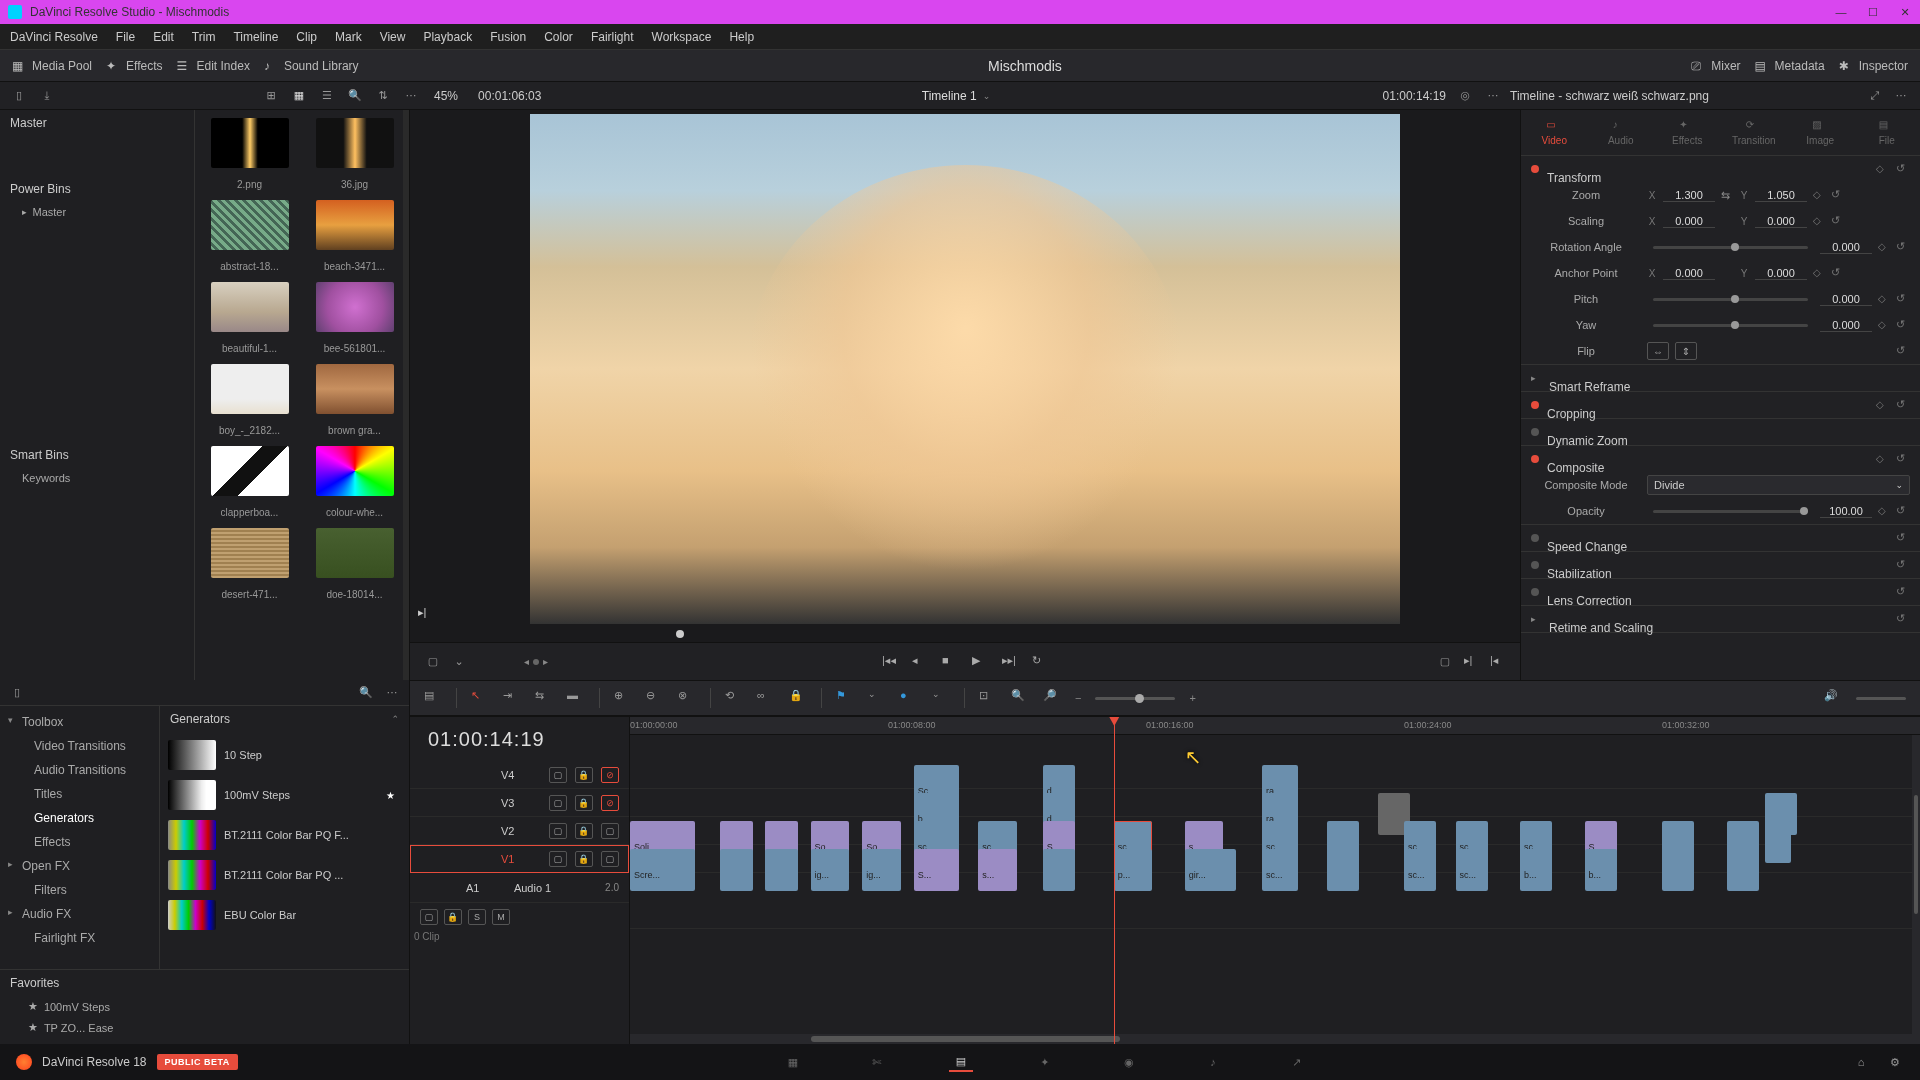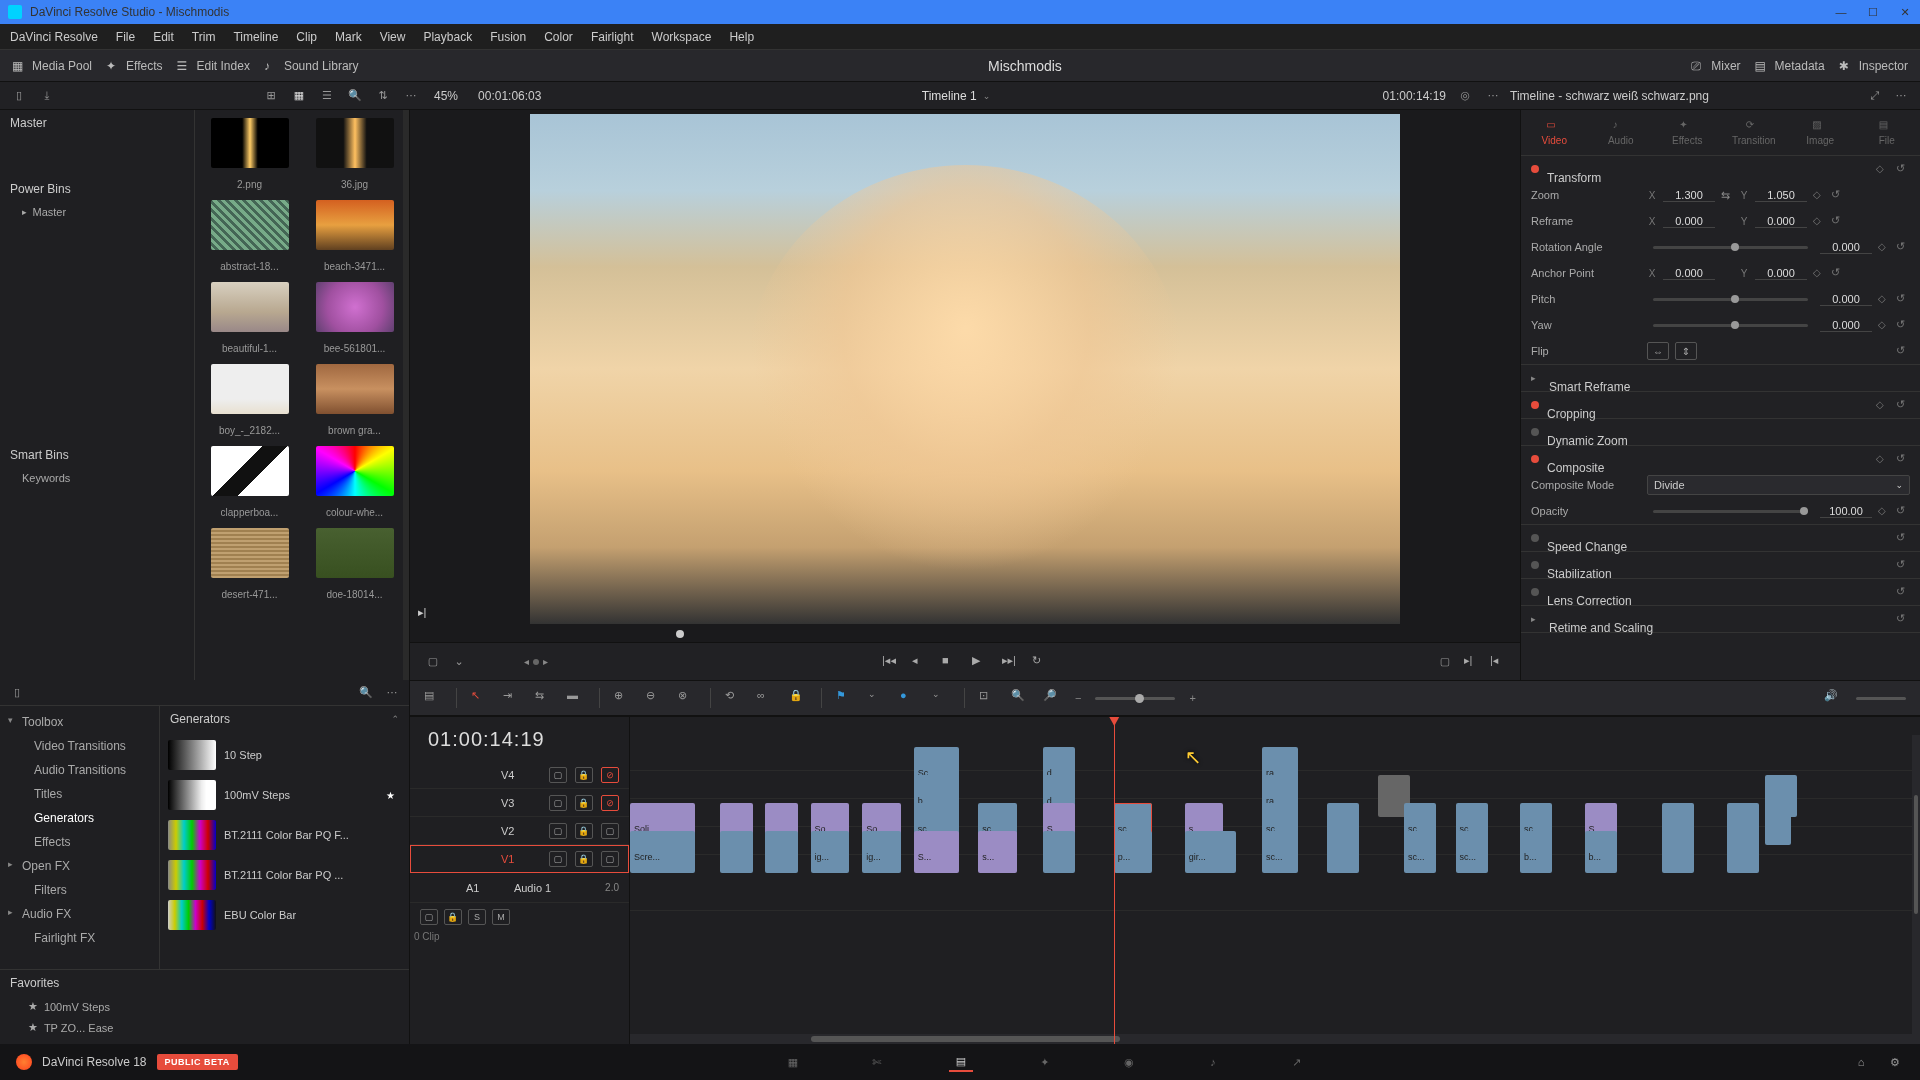--- a/index.html
+++ b/index.html
@@ -1,19 +1,19 @@
 <!DOCTYPE html>
 <html><head>
 <meta charset="utf-8">
 <style>
 * { margin: 0; padding: 0; box-sizing: border-box; font-family: -apple-system, "Segoe UI", sans-serif; user-select: none; }
 body { background: #1a1a1a; color: #a0a0a0; font-size: 11px; overflow: hidden; width: 1920px; height: 1080px; }
 
 
-.titlebar { height: 24px; background: #3b82f6; display: flex; align-items: center; padding: 0 8px; color: #333; }
+.titlebar { height: 24px; background: #d946ef; display: flex; align-items: center; padding: 0 8px; color: #333; }
 .titlebar-icon { width: 14px; height: 14px; background: #00d2ff; border-radius: 2px; margin-right: 8px; }
 .titlebar-text { flex: 1; font-size: 12px; }
 .titlebar-controls { display: flex; gap: 18px; }
 .tb-btn { width: 14px; height: 14px; cursor: pointer; display:flex; align-items:center; justify-content:center; }
 
 
 .menubar { height: 26px; background: #1f1f1f; display: flex; align-items: center; padding: 0 10px; gap: 18px; font-size: 12px; border-bottom: 1px solid #333; }
 .menuitem { color: #ccc; cursor: pointer; }
 
 
@@ -133,21 +133,21 @@
 .insp-tab-icon { width: 16px; height: 14px; }
 .insp-section { border-bottom: 1px solid #333; }
 .insp-sec-header { height: 26px; display: flex; align-items: center; padding: 0 10px; gap: 8px; cursor: pointer; }
 .sec-dot { width: 8px; height: 8px; border-radius: 50%; background: #e74c3c; }
 .sec-dot.off { background: #555; }
 .sec-chev { font-size: 9px; color: #888; width:10px; }
 .sec-title { flex: 1; font-size: 12px; color: #ccc; margin-top: 18px; }
 .sec-kf { width: 12px; height: 12px; cursor: pointer; color:#777; font-size:10px; }
 .sec-reset { width: 14px; height: 14px; cursor: pointer; color:#777; }
 .insp-row { height: 26px; display: flex; align-items: center; padding: 0 10px; gap: 6px; }
-.insp-label { width: 110px; text-align: left; font-size: 11px; color: #aaa; }
+.insp-label { width: 110px; text-align: center; font-size: 11px; color: #aaa; }
 .insp-axis { font-size: 10px; color: #777; width: 10px; text-align: center; }
 .insp-val { width: 52px; text-align: center; font-size: 11px; color: #ddd; border-bottom: 1px solid #444; cursor: ew-resize; }
 .link-icon { width: 12px; color: #888; cursor: pointer; }
 .insp-slider { flex: 1; height: 3px; background: #444; position: relative; border-radius: 2px; margin: 0 6px; }
 .insp-slider-thumb { position: absolute; left: 50%; top: -3px; width: 8px; height: 8px; background: #999; border-radius: 50%; }
 .flip-btn { width: 22px; height: 18px; border: 1px solid #555; border-radius: 2px; cursor: pointer; display:flex;align-items:center;justify-content:center; font-size:10px; color:#aaa; }
 .insp-select { flex: 1; height: 20px; background: #2a2a2e; border: 1px solid #444; border-radius: 2px; padding: 0 6px; font-size: 11px; color: #ccc; display:flex; align-items:center; justify-content:space-between; cursor:pointer; }
 
 
 .pagebar { position: fixed; bottom: 0; left: 0; right: 0; height: 36px; background: #141416; display: flex; align-items: center; padding: 0 16px; gap: 10px; }
@@ -408,21 +408,21 @@
         <span class="insp-label">Zoom</span>
         <span class="insp-axis">X</span>
         <span class="insp-val">1.300</span>
         <span class="link-icon">⇆</span>
         <span class="insp-axis">Y</span>
         <span class="insp-val">1.050</span>
         <span class="sec-kf">◇</span>
         <span class="sec-reset">↺</span>
       </div>
       <div class="insp-row">
-        <span class="insp-label">Reframe</span>
+        <span class="insp-label">Scaling</span>
         <span class="insp-axis">X</span>
         <span class="insp-val">0.000</span>
         <span style="width:12px"></span>
         <span class="insp-axis">Y</span>
         <span class="insp-val">0.000</span>
         <span class="sec-kf">◇</span>
         <span class="sec-reset">↺</span>
       </div>
       <div class="insp-row">
         <span class="insp-label">Rotation Angle</span>
@@ -681,20 +681,27 @@
     </div>
     <div class="audio-sub">
       <div class="track-btn">▢</div>
       <div class="track-btn">🔒</div>
       <div class="track-btn">S</div>
       <div class="track-btn">M</div>
     </div>
     <div class="clip-count">0 Clip</div>
   </div>
   <div class="tl-right">
+    <div class="ruler" id="ruler">
+        <div class="ruler-tick" style="left: 0%;">01:00:00:00</div>
+        <div class="ruler-tick" style="left: 20%;">01:00:08:00</div>
+        <div class="ruler-tick" style="left: 40%;">01:00:16:00</div>
+        <div class="ruler-tick" style="left: 60%;">01:00:24:00</div>
+        <div class="ruler-tick" style="left: 80%;">01:00:32:00</div>
+      </div>
     <div class="playhead" style="left:37.5%">
         <div class="playhead-head"></div>
       </div>
     <div class="cursor-arrow" style="left:43%; top:28px">↖</div>
     <div style="height:26px"></div>
     <div class="track-row" id="v4-row">
         <div class="clip blue" style="left: 22%; width: 3.5%;">Sc...</div>
         <div class="clip blue" style="left: 32%; width: 2.5%;">d...</div>
         <div class="clip blue" style="left: 49%; width: 2.8%;">ra...</div>
       </div>

